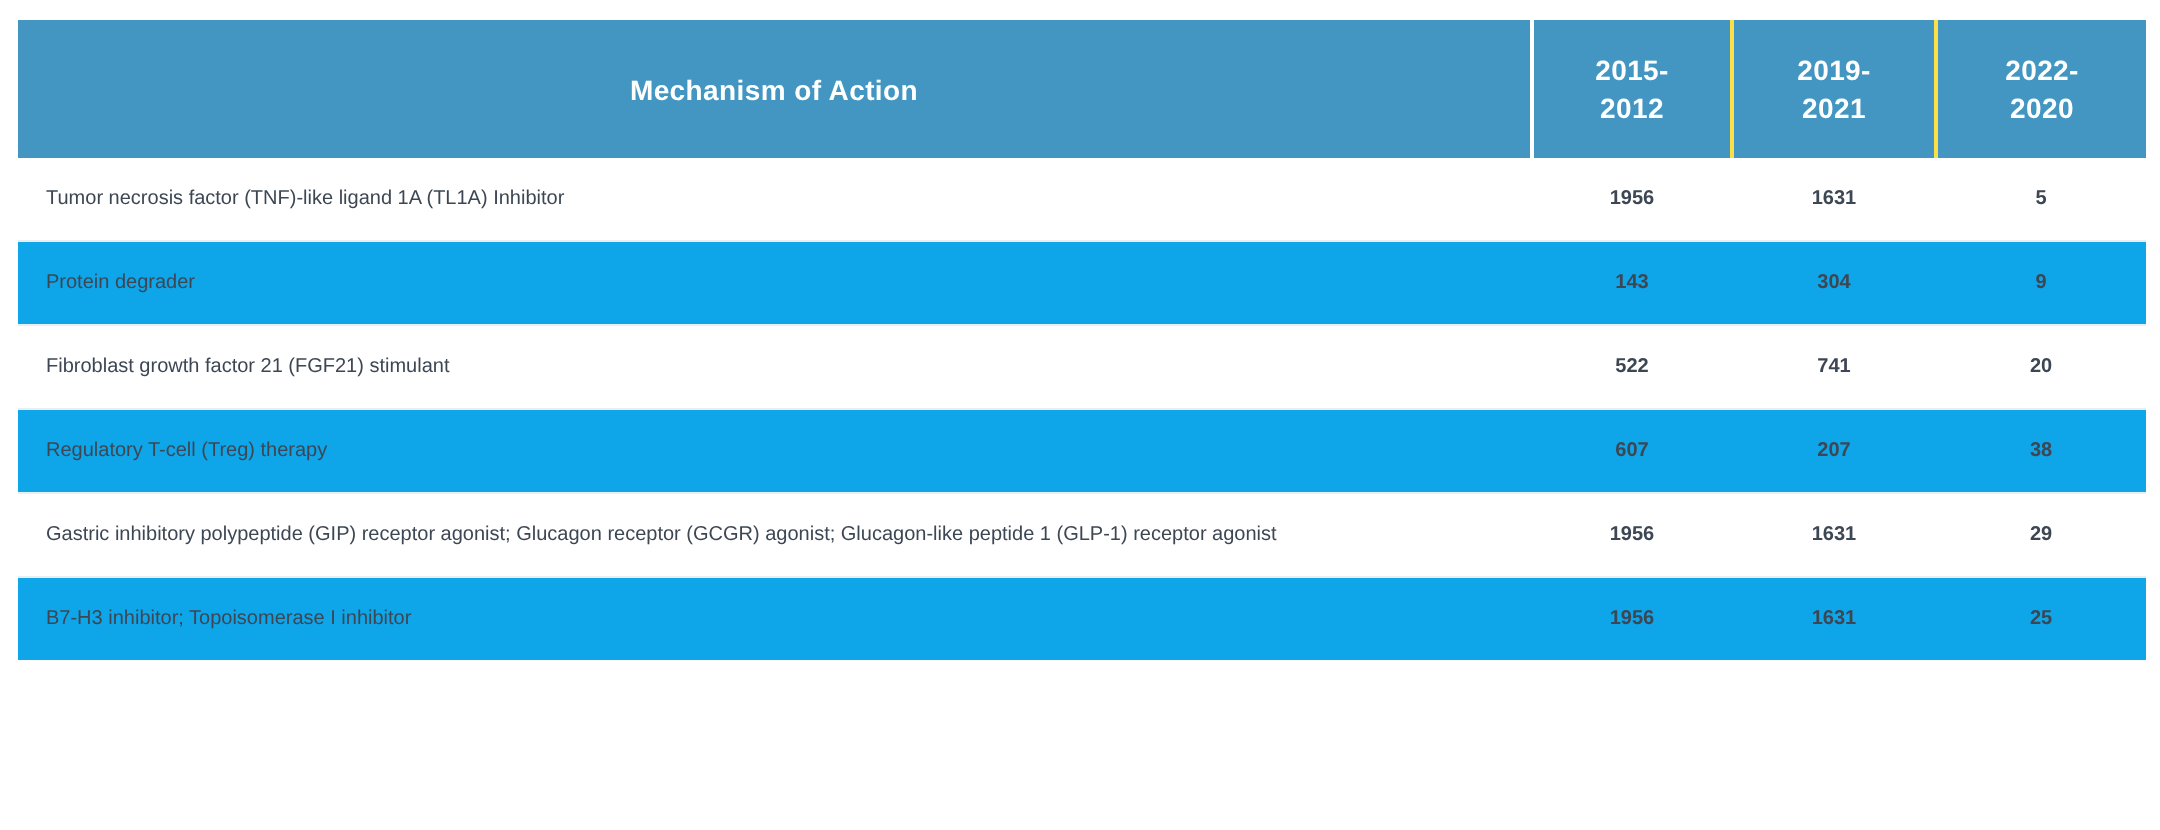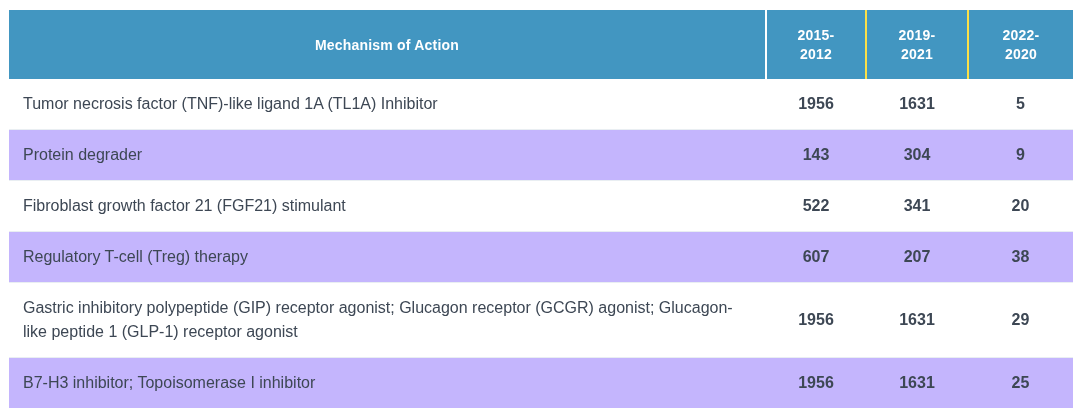--- a/index.html
+++ b/index.html
@@ -54,32 +54,32 @@
   }
   th.year-head.last {
     border-right: none;
   }
   th .yr {
     display: block;
   }
 
   
   tbody td {
-    font-size: 16px;
+    font-size: 10px;
     color: #3d4754;
     padding: 0;
     vertical-align: middle;
     box-sizing: border-box;
     line-height: 1.5;
   }
   tbody tr.data-row {
     background: #ffffff;
   }
   tbody tr.data-row.shaded {
-    background: #c4b5fd;
+    background: #0ea5e9;
   }
   tbody td.moa-cell {
     text-align: left;
     padding: 13px 18px 13px 14px;
   }
   tbody td.num-cell {
     text-align: center;
     padding: 13px 4px;
     font-weight: bold;
   }
@@ -128,21 +128,21 @@
       </tr>
       <tr class="data-row shaded">
         <td class="moa-cell">Protein degrader</td>
         <td class="num-cell">143</td>
         <td class="num-cell">304</td>
         <td class="num-cell">9</td>
       </tr>
       <tr class="data-row">
         <td class="moa-cell">Fibroblast growth factor 21 (FGF21) stimulant</td>
         <td class="num-cell">522</td>
-        <td class="num-cell">341</td>
+        <td class="num-cell">741</td>
         <td class="num-cell">20</td>
       </tr>
       <tr class="data-row shaded">
         <td class="moa-cell">Regulatory T-cell (Treg) therapy</td>
         <td class="num-cell">607</td>
         <td class="num-cell">207</td>
         <td class="num-cell">38</td>
       </tr>
       <tr class="data-row">
         <td class="moa-cell">Gastric inhibitory polypeptide (GIP) receptor agonist; Glucagon receptor (GCGR) agonist; Glucagon-like peptide 1 (GLP-1) receptor agonist</td>

